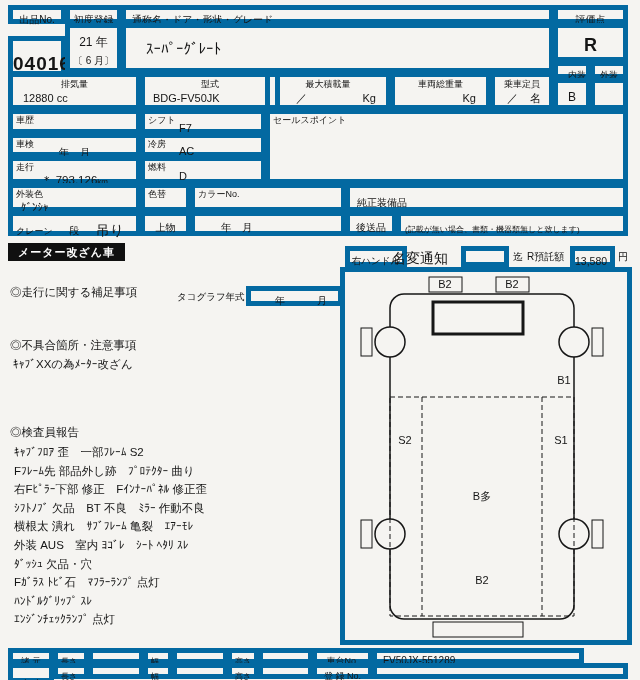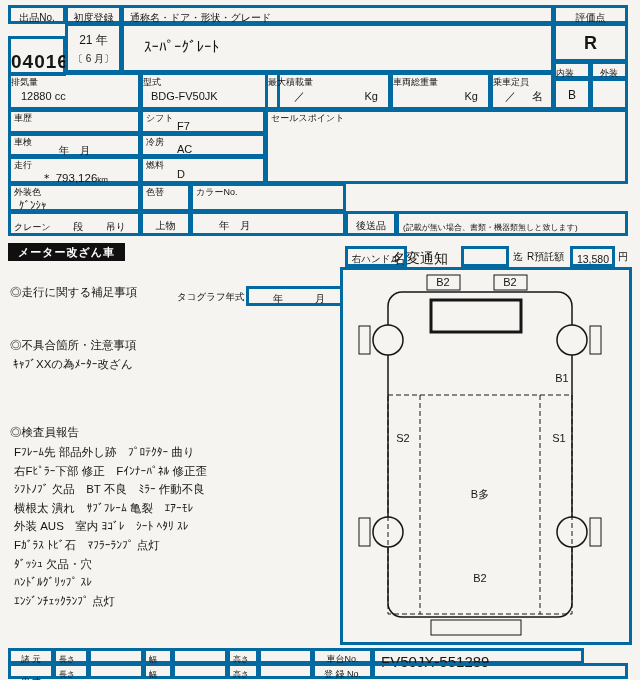--- a/index.html
+++ b/index.html
@@ -1,23 +1,23 @@
 <!DOCTYPE html>
 <html><head>
 <meta charset="utf-8">
 <style>
   *{margin:0;padding:0;box-sizing:border-box}
   html,body{width:640px;height:680px;overflow:hidden}
   body{background:#f5f4f1;font-family:"Liberation Sans",sans-serif;color:#151515;position:relative}
   #sheet{position:absolute;inset:0}
-  .cell{position:absolute;border:3px solid #0369a1;background:transparent}
+  .cell{position:absolute;border:5px solid #0369a1;background:transparent}
   .t{position:absolute;white-space:nowrap}
   .hlab{font-size:10px;text-align:center;padding-top:3px;white-space:nowrap}
   .lab{position:absolute;top:1px;left:3px;font-size:9px;line-height:10px;white-space:nowrap}
-  .lab-c{position:static;display:block;text-align:left;font-size:9px;line-height:10px;padding-top:2px}
+  .lab-c{position:static;display:block;text-align:center;font-size:9px;line-height:10px;padding-top:2px}
   .val{font-size:11px;line-height:13px;white-space:nowrap}
   .between{display:flex;justify-content:space-between}
   .big-num{font-size:19px;font-weight:bold;letter-spacing:1px;text-align:center;line-height:46px}
   .grade-big{font-size:18px;font-weight:bold;text-align:center;line-height:35px}
   .badge{position:absolute;left:8px;top:243px;width:117px;height:18px;background:#101010;color:#fff;
          font-size:11px;font-weight:bold;text-align:center;line-height:18px;letter-spacing:1px}
   .noteline{font-size:11.5px;line-height:18.6px;white-space:pre}
   .sec{font-size:11.5px;white-space:nowrap}
   svg .ln{fill:none;stroke:#161616;stroke-width:1}
   svg .ln2{fill:none;stroke:#161616;stroke-width:1.5}
@@ -39,21 +39,21 @@
   <div class="cell big-num" style="left:8px;top:36px;width:58px;height:40px">04016</div>
   <div class="cell" style="left:65px;top:23px;width:57px;height:50px">
     <div style="font-size:12px;text-align:center;padding-top:6px">21 年</div>
     <div style="font-size:10px;text-align:center;padding-top:3px">〔 6 月〕</div>
   </div>
   <div class="cell" style="left:121px;top:23px;width:433px;height:50px">
     <div style="font-size:15px;padding:12px 0 0 20px">ｽｰﾊﾟｰｸﾞﾚｰﾄ</div>
   </div>
   <div class="cell grade-big" style="left:553px;top:23px;width:75px;height:39px">R</div>
 
-  <div class="cell" style="left:553px;top:61px;width:38px;height:18px;font-size:9px;text-align:left;padding-top:3px">内装</div>
+  <div class="cell" style="left:553px;top:61px;width:38px;height:18px;font-size:9px;text-align:right;padding-top:3px">内装</div>
   <div class="cell" style="left:590px;top:61px;width:38px;height:18px;font-size:9px;text-align:center;padding-top:3px">外装</div>
   <div class="cell" style="left:553px;top:78px;width:38px;height:32px;font-size:12px;text-align:center;padding-top:7px">B</div>
   <div class="cell" style="left:590px;top:78px;width:38px;height:32px"></div>
 
   <div class="cell" style="left:8px;top:72px;width:133px;height:38px">
     <span class="lab-c">排気量</span>
     <div class="val" style="padding:3px 0 0 10px">12880 cc</div>
   </div>
   <div class="cell" style="left:140px;top:72px;width:140px;height:38px">
     <span class="lab-c">型式</span>
@@ -114,29 +114,30 @@
     <span class="lab">色替</span>
   </div>
   <div class="cell" style="left:190px;top:183px;width:156px;height:29px">
     <span class="lab">カラーNo.</span>
   </div>
 
   <div class="cell" style="left:8px;top:211px;width:133px;height:25px">
     <div class="between" style="padding:6px 12px 0 3px;align-items:center">
       <span style="font-size:9px">クレーン</span>
       <span style="font-size:10px">段</span>
-      <span style="font-size:10px">吊り</span>
+      <span style="font-size:14px">吊り</span>
     </div>
   </div>
   <div class="cell" style="left:140px;top:211px;width:51px;height:25px;font-size:10px;text-align:center;padding-top:5px">上物</div>
   <div class="cell" style="left:190px;top:211px;width:156px;height:25px;font-size:10.5px;padding:5px 0 0 26px">年　月</div>
 
   <div class="cell" style="left:265px;top:109px;width:363px;height:75px">
     <span class="lab">セールスポイント</span>
   </div>
+  <div class="cell" style="left:345px;top:183px;width:283px;height:29px;font-size:10px;padding:8px 0 0 7px">純正装備品</div>
   <div class="cell" style="left:345px;top:211px;width:52px;height:25px;font-size:10px;text-align:center;padding-top:5px">後送品</div>
   <div class="cell" style="left:396px;top:211px;width:232px;height:25px;font-size:8px;padding:8px 0 0 4px;white-space:nowrap">(記載が無い場合、書類・機器類無しと致します)</div>
 
   <div class="badge">メーター改ざん車</div>
 
   <div class="cell" style="left:345px;top:246px;width:62px;height:21px;font-size:9.5px;text-align:center;padding-top:4px">右ハンドル</div>
   <span class="t" style="left:392px;top:250px;font-size:14px">名変通知</span>
   <div class="cell" style="left:461px;top:246px;width:48px;height:21px"></div>
   <span class="t" style="left:513px;top:250px;font-size:10px">迄</span>
   <span class="t" style="left:527px;top:250px;font-size:10px">R預託額</span>
@@ -148,27 +149,28 @@
   <div class="cell" style="left:246px;top:286px;width:97px;height:20px">
     <span class="t" style="left:24px;top:3px;font-size:10px">年</span>
     <span class="t" style="left:66px;top:3px;font-size:10px">月</span>
   </div>
 
   <span class="t sec" style="left:10px;top:338px">◎不具合箇所・注意事項</span>
   <span class="t sec" style="left:13px;top:357px">ｷｬﾌﾞXXの為ﾒｰﾀｰ改ざん</span>
 
   <span class="t sec" style="left:10px;top:425px">◎検査員報告</span>
   <div class="t" style="left:14px;top:443px;width:320px">
+    <div class="noteline">ｷｬﾌﾞﾌﾛｱ 歪　一部ﾌﾚｰﾑ S2</div>
     <div class="noteline">Fﾌﾚｰﾑ先 部品外し跡　ﾌﾟﾛﾃｸﾀｰ 曲り</div>
     <div class="noteline">右Fﾋﾟﾗｰ下部 修正　Fｲﾝﾅｰﾊﾟﾈﾙ 修正歪</div>
     <div class="noteline">ｼﾌﾄﾉﾌﾞ 欠品　BT 不良　ﾐﾗｰ 作動不良</div>
     <div class="noteline">横根太 潰れ　ｻﾌﾞﾌﾚｰﾑ 亀裂　ｴｱｰﾓﾚ</div>
     <div class="noteline">外装 AUS　室内 ﾖｺﾞﾚ　ｼｰﾄ ﾍﾀﾘ ｽﾚ</div>
+    <div class="noteline">ﾀﾞｯｼｭ 欠品・穴</div>
     <div class="noteline">Fｶﾞﾗｽ ﾄﾋﾞ石　ﾏﾌﾗｰﾗﾝﾌﾟ 点灯</div>
-    <div class="noteline">ﾀﾞｯｼｭ 欠品・穴</div>
     <div class="noteline">ﾊﾝﾄﾞﾙｸﾞﾘｯﾌﾟ ｽﾚ</div>
     <div class="noteline">ｴﾝｼﾞﾝﾁｪｯｸﾗﾝﾌﾟ 点灯</div>
   </div>
 
   <div class="cell" style="left:340px;top:267px;width:292px;height:378px">
     <svg width="290" height="376" viewBox="0 0 290 376">
 
       <rect x="84" y="5" width="33" height="15" class="ln"></rect>
       <text x="100" y="16" class="dt">B2</text>
       <rect x="151" y="5" width="33" height="15" class="ln"></rect>
@@ -203,21 +205,21 @@
   </div>
 
   <div class="cell" style="left:8px;top:648px;width:46px;height:16px;font-size:8.5px;text-align:center;padding-top:3px">諸 元</div>
   <div class="cell" style="left:53px;top:648px;width:36px;height:16px;font-size:8px;padding:3px 0 0 3px">長さ</div>
   <div class="cell" style="left:88px;top:648px;width:56px;height:16px"></div>
   <div class="cell" style="left:143px;top:648px;width:30px;height:16px;font-size:8px;padding:3px 0 0 3px">幅</div>
   <div class="cell" style="left:172px;top:648px;width:56px;height:16px"></div>
   <div class="cell" style="left:227px;top:648px;width:32px;height:16px;font-size:8px;padding:3px 0 0 3px">高さ</div>
   <div class="cell" style="left:258px;top:648px;width:55px;height:16px"></div>
   <div class="cell" style="left:312px;top:648px;width:61px;height:16px;font-size:9px;text-align:center;padding-top:2px">車台No.</div>
-  <div class="cell" style="left:372px;top:648px;width:212px;height:16px;font-size:15px;padding:2px 0 0 6px">FV50JX-551289</div>
+  <div class="cell" style="left:372px;top:648px;width:212px;height:16px;font-size:10px;padding:2px 0 0 6px">FV50JX-551289</div>
 
   <div class="cell" style="left:8px;top:663px;width:46px;height:16px;font-size:8.5px;text-align:center;padding-top:10px">内 寸</div>
   <div class="cell" style="left:53px;top:663px;width:36px;height:16px;font-size:8px;padding:3px 0 0 3px">長さ</div>
   <div class="cell" style="left:88px;top:663px;width:56px;height:16px"></div>
   <div class="cell" style="left:143px;top:663px;width:30px;height:16px;font-size:8px;padding:3px 0 0 3px">幅</div>
   <div class="cell" style="left:172px;top:663px;width:56px;height:16px"></div>
   <div class="cell" style="left:227px;top:663px;width:32px;height:16px;font-size:8px;padding:3px 0 0 3px">高さ</div>
   <div class="cell" style="left:258px;top:663px;width:55px;height:16px"></div>
   <div class="cell" style="left:312px;top:663px;width:61px;height:16px;font-size:9px;text-align:center;padding-top:2px">登 録 No.</div>
   <div class="cell" style="left:372px;top:663px;width:256px;height:16px"></div>

